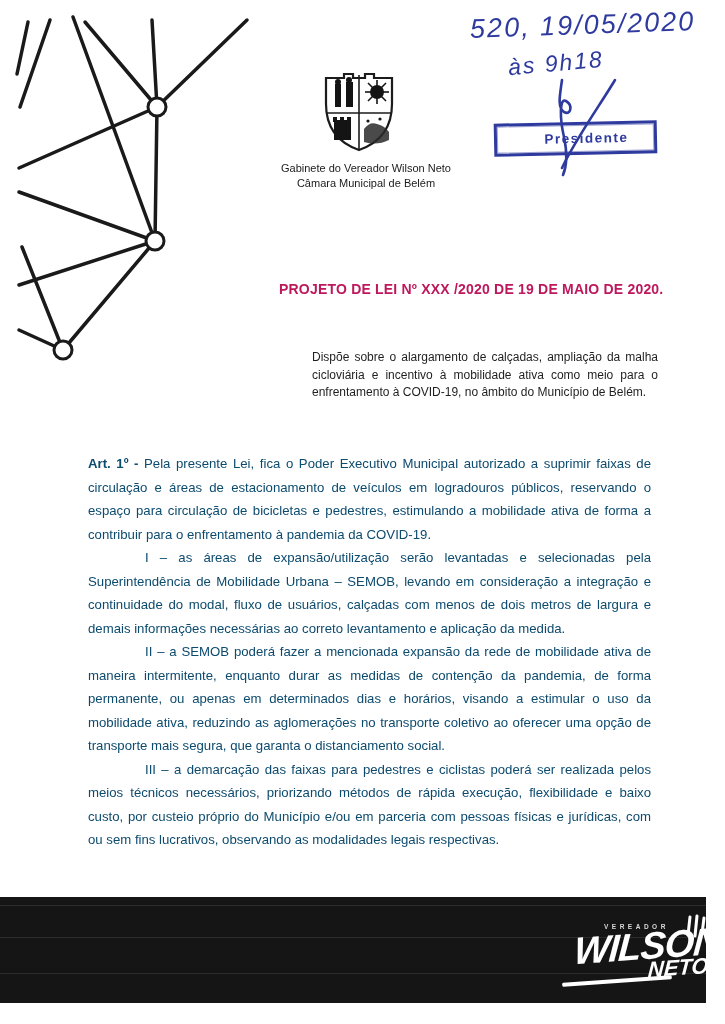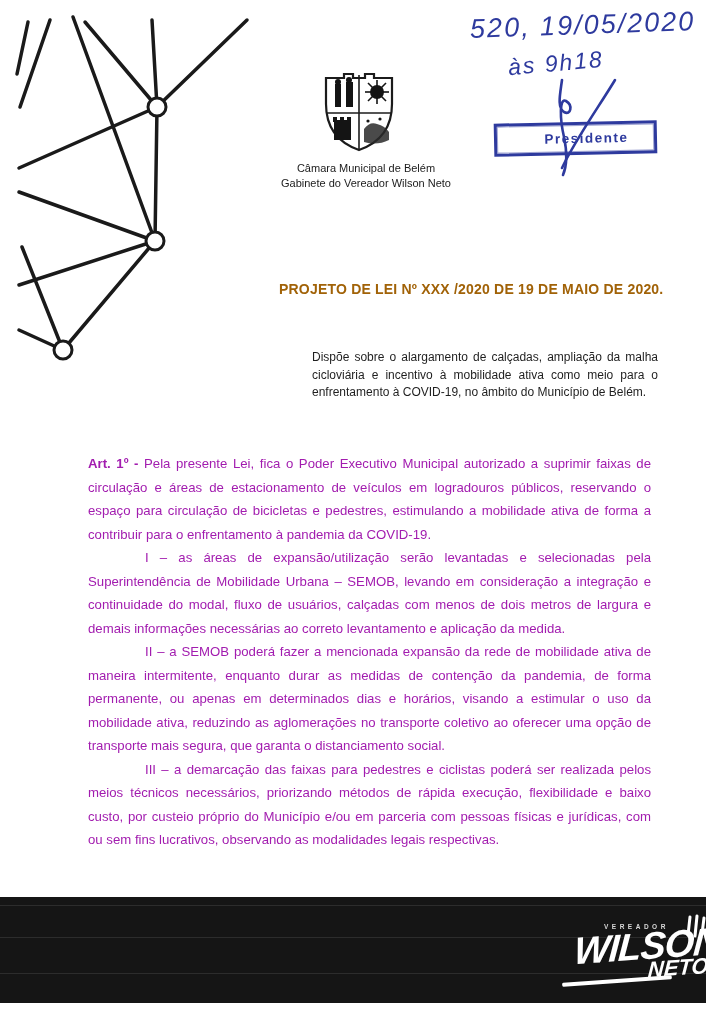--- a/index.html
+++ b/index.html
@@ -22,27 +22,27 @@
   .signature{position:absolute;left:540px;top:65px;z-index:3;}
   .stamp{position:absolute;left:494px;top:122px;width:163px;height:33px;
     border:3px solid #2e3a9e;transform:rotate(-1.2deg);z-index:2;box-sizing:border-box;
     display:flex;align-items:center;justify-content:center;}
   .stamp-inner{width:100%;height:100%;border:1px solid rgba(46,58,158,.45);
     box-sizing:border-box;display:flex;align-items:center;justify-content:center;
     padding-left:22px;}
   .stamp-text{font-weight:bold;font-size:13.5px;letter-spacing:1.5px;color:#2e3a9e;}
   
   .doc-title{position:absolute;left:279px;top:281px;font-weight:bold;font-size:14px;
-    letter-spacing:.2px;white-space:nowrap;color:#a16207;}
+    letter-spacing:.2px;white-space:nowrap;color:#be185d;}
   
   .ementa{position:absolute;left:312px;top:349px;width:346px;font-size:12px;
     line-height:17.5px;text-align:justify;margin:0;color:#1f1f1f;}
   
   .body-text{position:absolute;left:88px;top:452px;width:563px;font-size:13.2px;
-    line-height:23.5px;text-align:justify;color:#a21caf;}
+    line-height:23.5px;text-align:justify;color:#0c4a6e;}
   .body-text p{margin:0;}
   .body-text p.item{text-indent:57px;}
   
   .banner{position:absolute;left:0;top:897px;width:706px;height:106px;background:#151515;
     overflow:hidden;}
   .seam{position:absolute;left:0;width:100%;height:1px;background:rgba(255,255,255,.10);}
   .seam.s1{top:8px;} .seam.s2{top:40px;} .seam.s3{top:76px;}
   .logo-role{position:absolute;left:604px;top:26px;color:#d8d8d8;font-size:6.5px;
     letter-spacing:3.5px;font-weight:bold;}
   .logo-first{position:absolute;left:574px;top:28px;color:#ffffff;font-size:38px;
@@ -105,22 +105,22 @@
     <rect x="13" y="46" width="4" height="5" fill="#141414"></rect>
     <rect x="20" y="46" width="4" height="5" fill="#141414"></rect>
     <rect x="27" y="46" width="4" height="5" fill="#141414"></rect>
 
     <path d="M44,58 q6,-8 13,-5 q8,2 12,8 l0,8 q-12,6 -25,2 z" fill="#2a2a2a" opacity=".85"></path>
     <circle cx="48" cy="50" r="1.6" fill="#141414"></circle>
     <circle cx="60" cy="48" r="1.6" fill="#141414"></circle>
   </svg>
 
   <div class="header-text">
+    <div>Gabinete do Vereador Wilson Neto</div>
     <div>Câmara Municipal de Belém</div>
-    <div>Gabinete do Vereador Wilson Neto</div>
   </div>
 
   <div class="hand-number" style="color:#2e3a9e">520, 19/05/2020</div>
   <div class="hand-time" style="color:#2e3a9e">às 9h18</div>
 
   <svg class="signature" width="90" height="115" viewBox="0 0 90 115">
     <g stroke="#2e3a9e" stroke-width="2.6" fill="none" stroke-linecap="round">
       <path d="M75,15 C60,40 35,75 22,103"></path>
       <path d="M22,15 C20,30 17,42 24,47 C31,51 33,40 26,36 C19,32 20,55 24,72 C27,86 28,98 23,110"></path>
     </g>

